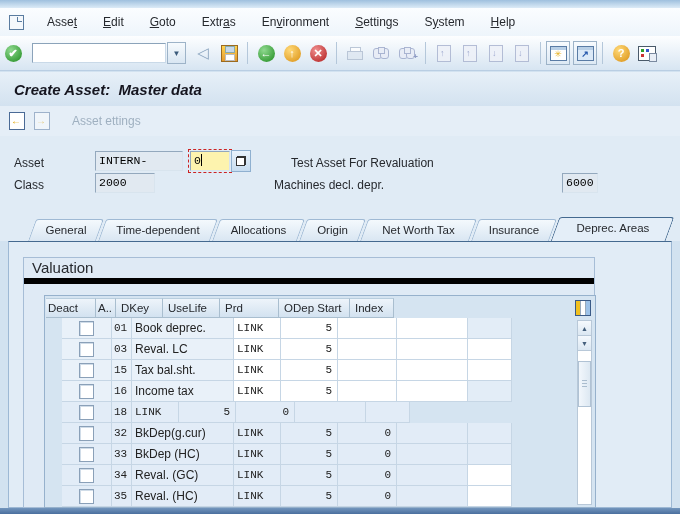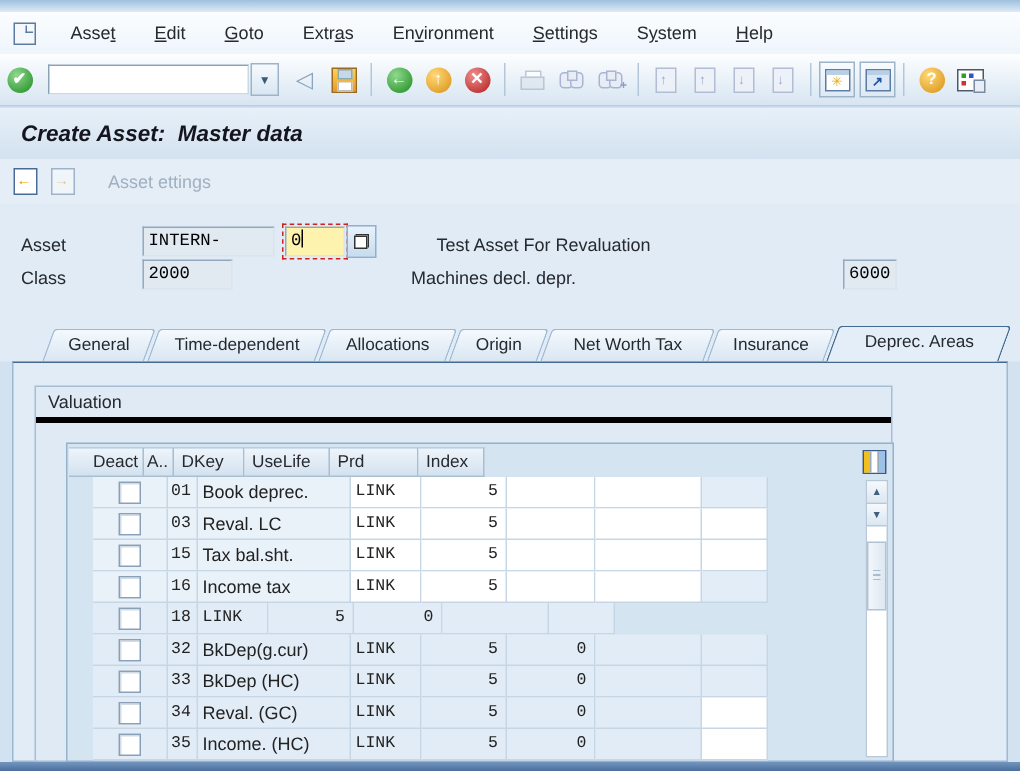--- a/index.html
+++ b/index.html
@@ -100,22 +100,22 @@
        background:linear-gradient(#f4f9fd,#d9e6f2);border:1px solid #9fb9d4;border-bottom:none;
        border-top-left-radius:3px;border-top-right-radius:3px;}
   .tab>span{display:block;transform:skewX(20deg);font-size:11.5px;line-height:20px;text-align:center;color:#26292e;}
   .tab.active{background:#e4eef8;border-color:#44698f;height:23px;z-index:5;}
 
   
   .panel{position:absolute;left:8px;top:241px;width:664px;height:267px;background:#e1ecf6;
        border:1px solid #9db8d4;border-top:1px solid #44698f;box-sizing:border-box;}
   .groupbox{position:absolute;left:14px;top:15px;width:572px;height:251px;
        border:1px solid #a6bdd6;box-sizing:border-box;background:#dfeaf5;}
-  .gb-title{height:20px;line-height:20px;padding-left:8px;font-size:12px;color:#26292e;
-       border-bottom:4px solid #000000;}
+  .gb-title{height:20px;line-height:20px;padding-left:8px;font-size:15px;color:#26292e;
+       border-bottom:6px solid #000000;}
 
   
   .tablectl{position:absolute;left:20px;top:37px;width:552px;height:213px;
        border:1px solid #96b1cc;box-sizing:border-box;background:#d5e4f1;overflow:hidden;}
   .thead{position:absolute;left:1px;top:2px;display:flex;height:20px;}
   .th{box-sizing:border-box;height:20px;line-height:19px;font-size:11.5px;color:#26292e;
       background:linear-gradient(#eef4fa,#d3e2f0);border-right:1px solid #a9becf;
       border-top:1px solid #b9cede;border-bottom:1px solid #a9becf;padding-left:5px;}
   .tbody{position:absolute;left:1px;top:22px;}
   .trow{display:flex;height:21px;padding-left:16px;}
@@ -326,25 +326,26 @@
       </div>
   </div>
 
   <div class="panel">
     <div class="groupbox">
       <div class="gb-title">Valuation</div>
 
       <div class="tablectl">
 
         <div class="thead">
-          <div class="th w-deact" style="padding-left:16px;justify-content:flex-start;">Deact</div>
+          <div class="th w-deact" style="padding-left:2px;justify-content:flex-start;">Deact</div>
           <div class="th w-anum" style="padding-left:2px;">A..</div>
           <div class="th w-dkey">DKey</div>
           <div class="th w-ulife">UseLife</div>
           <div class="th w-prd">Prd</div>
+          <div class="th w-odep">ODep Start</div>
           <div class="th w-index">Index</div>
         </div>
 
         <div class="tbody">
           <div class="trow">
             <div class="cell w-deact l-a">
                 <span class="cb"></span>
               </div>
             <div class="cell w-anum l-a mono">01</div>
             <div class="cell w-area l-a">Book deprec.</div>
@@ -435,21 +436,21 @@
             <div class="cell w-ulife v-b mono num">5</div>
             <div class="cell w-prd v-b mono num">0</div>
             <div class="cell w-odep v-b mono"></div>
             <div class="cell w-index i-w mono"></div>
           </div>
           <div class="trow">
             <div class="cell w-deact l-b">
                 <span class="cb"></span>
               </div>
             <div class="cell w-anum l-b mono">35</div>
-            <div class="cell w-area l-b">Income. (HC)</div>
+            <div class="cell w-area l-b">Reval. (HC)</div>
             <div class="cell w-dkey v-b mono">LINK</div>
             <div class="cell w-ulife v-b mono num">5</div>
             <div class="cell w-prd v-b mono num">0</div>
             <div class="cell w-odep v-b mono"></div>
             <div class="cell w-index i-w mono"></div>
           </div>
           <div class="trow emptyrow">
             <div class="cell w-deact"></div>
             <div class="cell w-anum"></div>
             <div class="cell w-area"></div>

